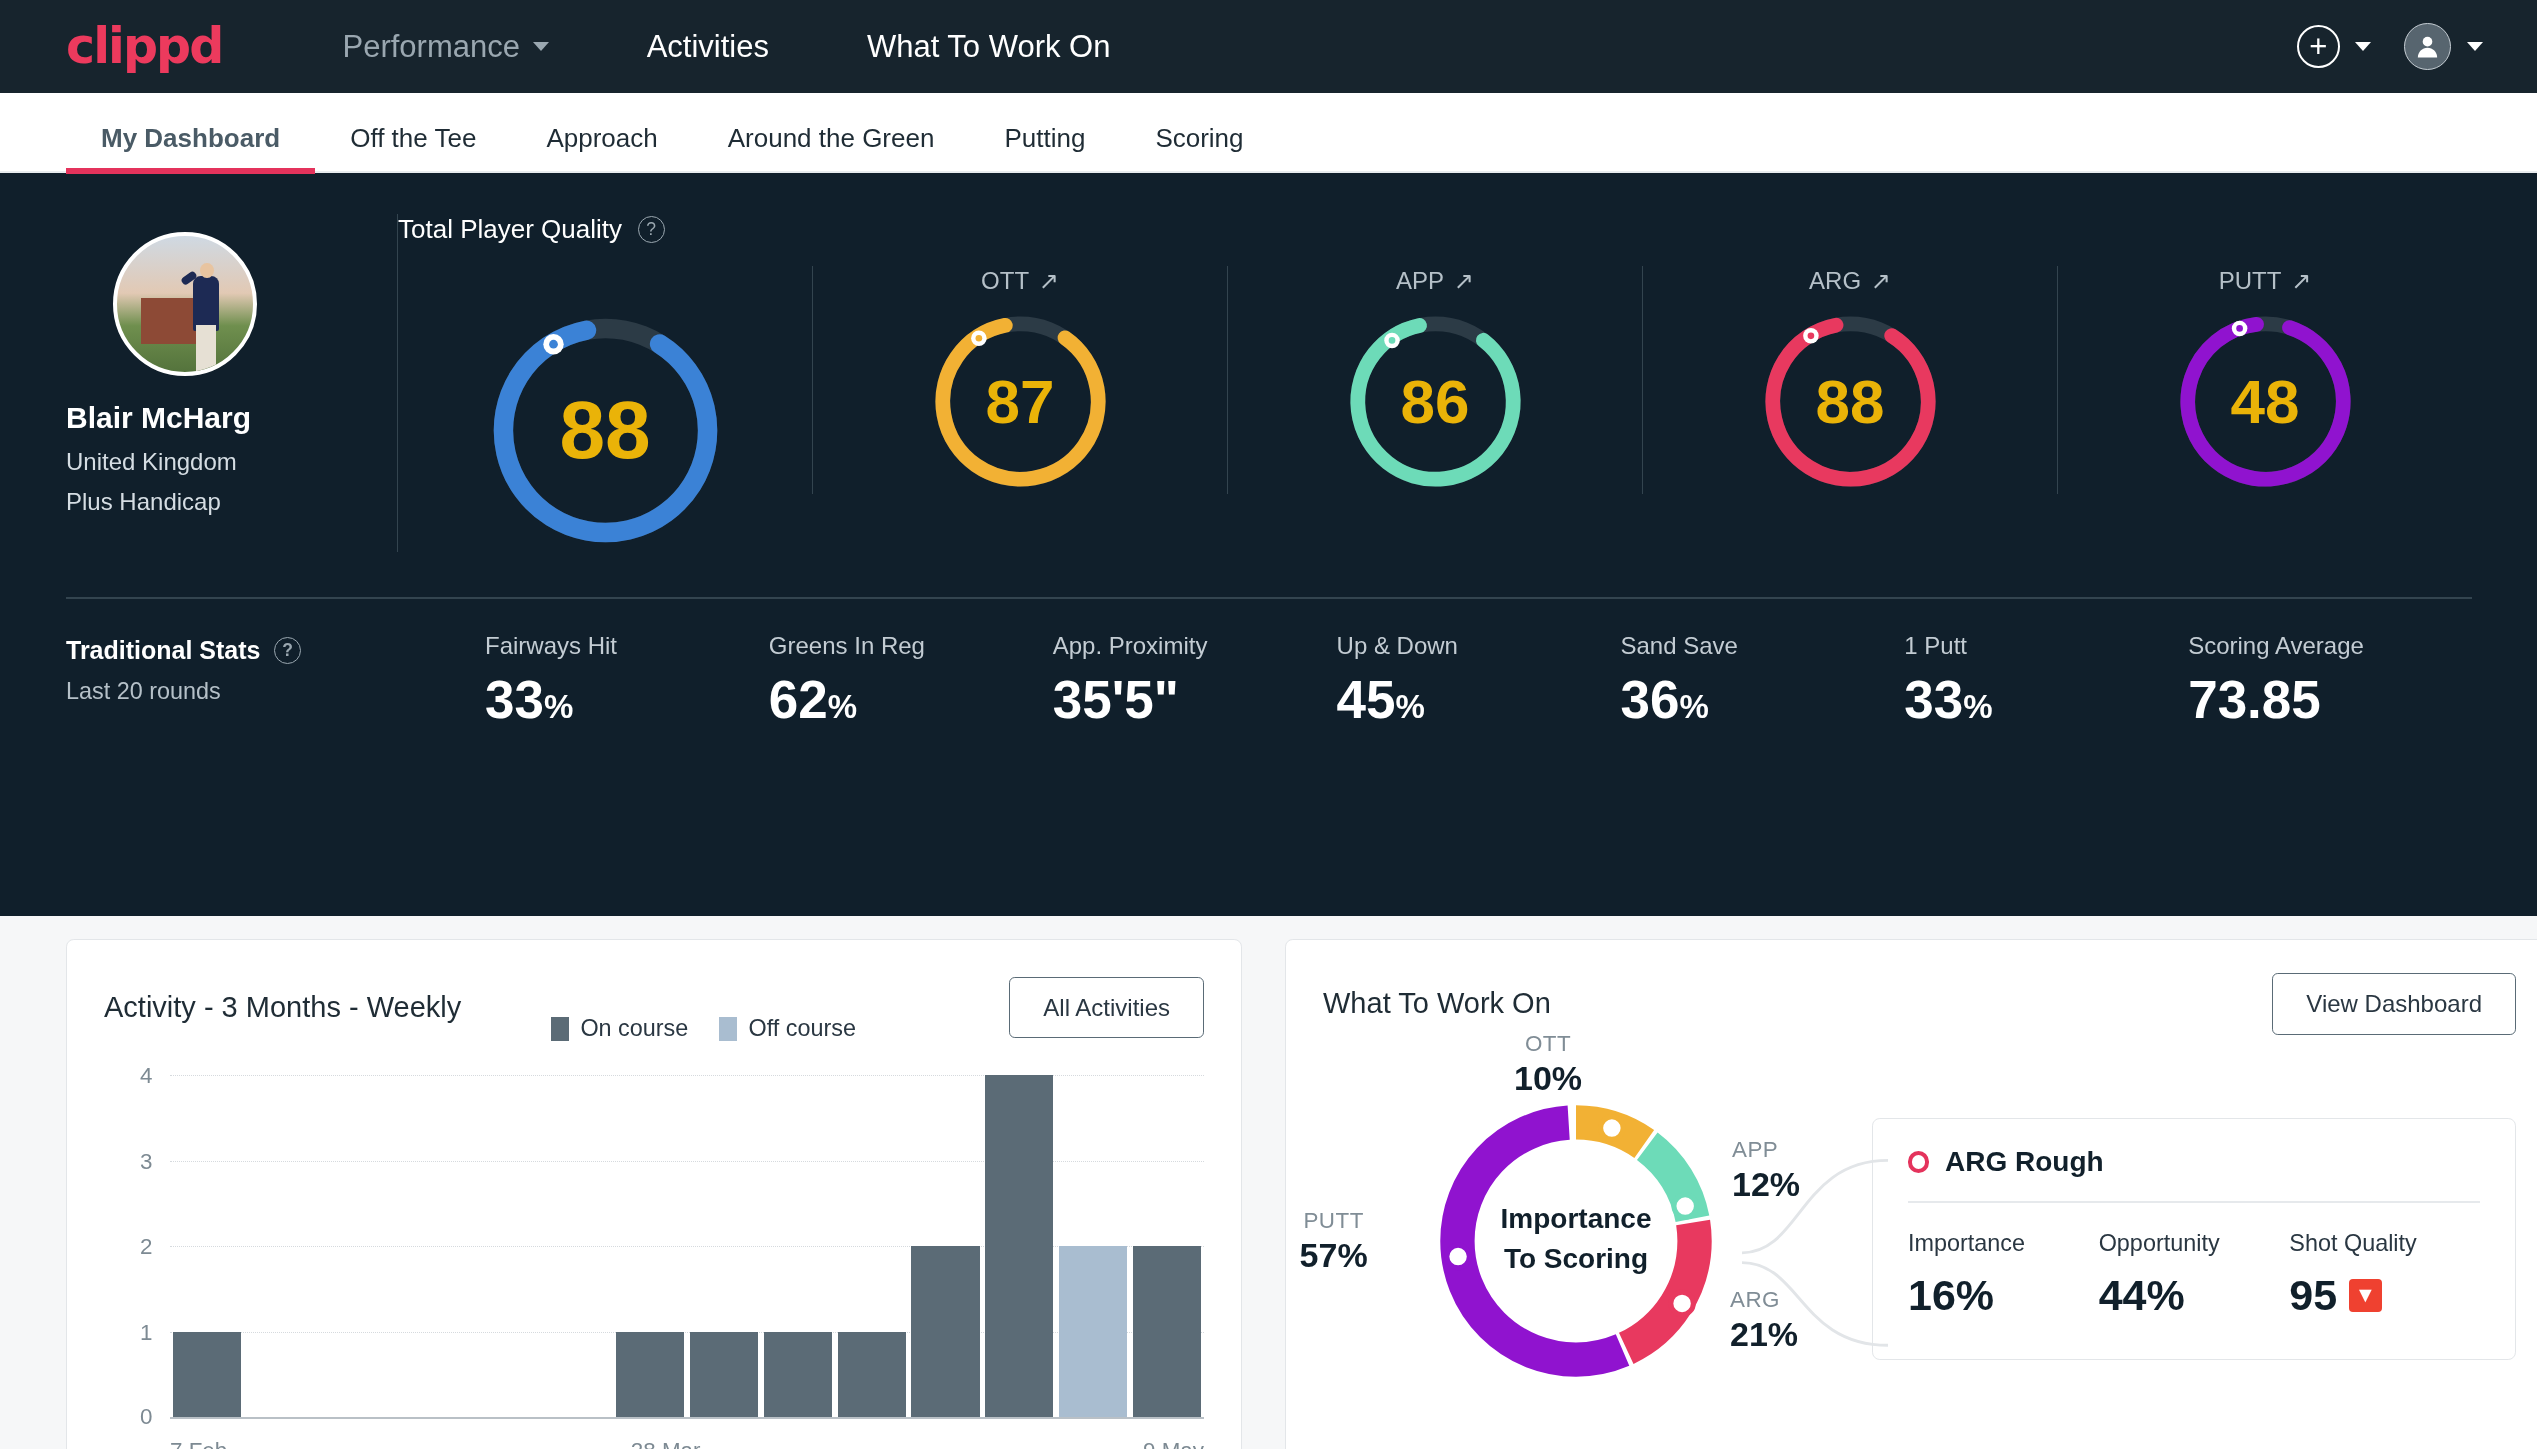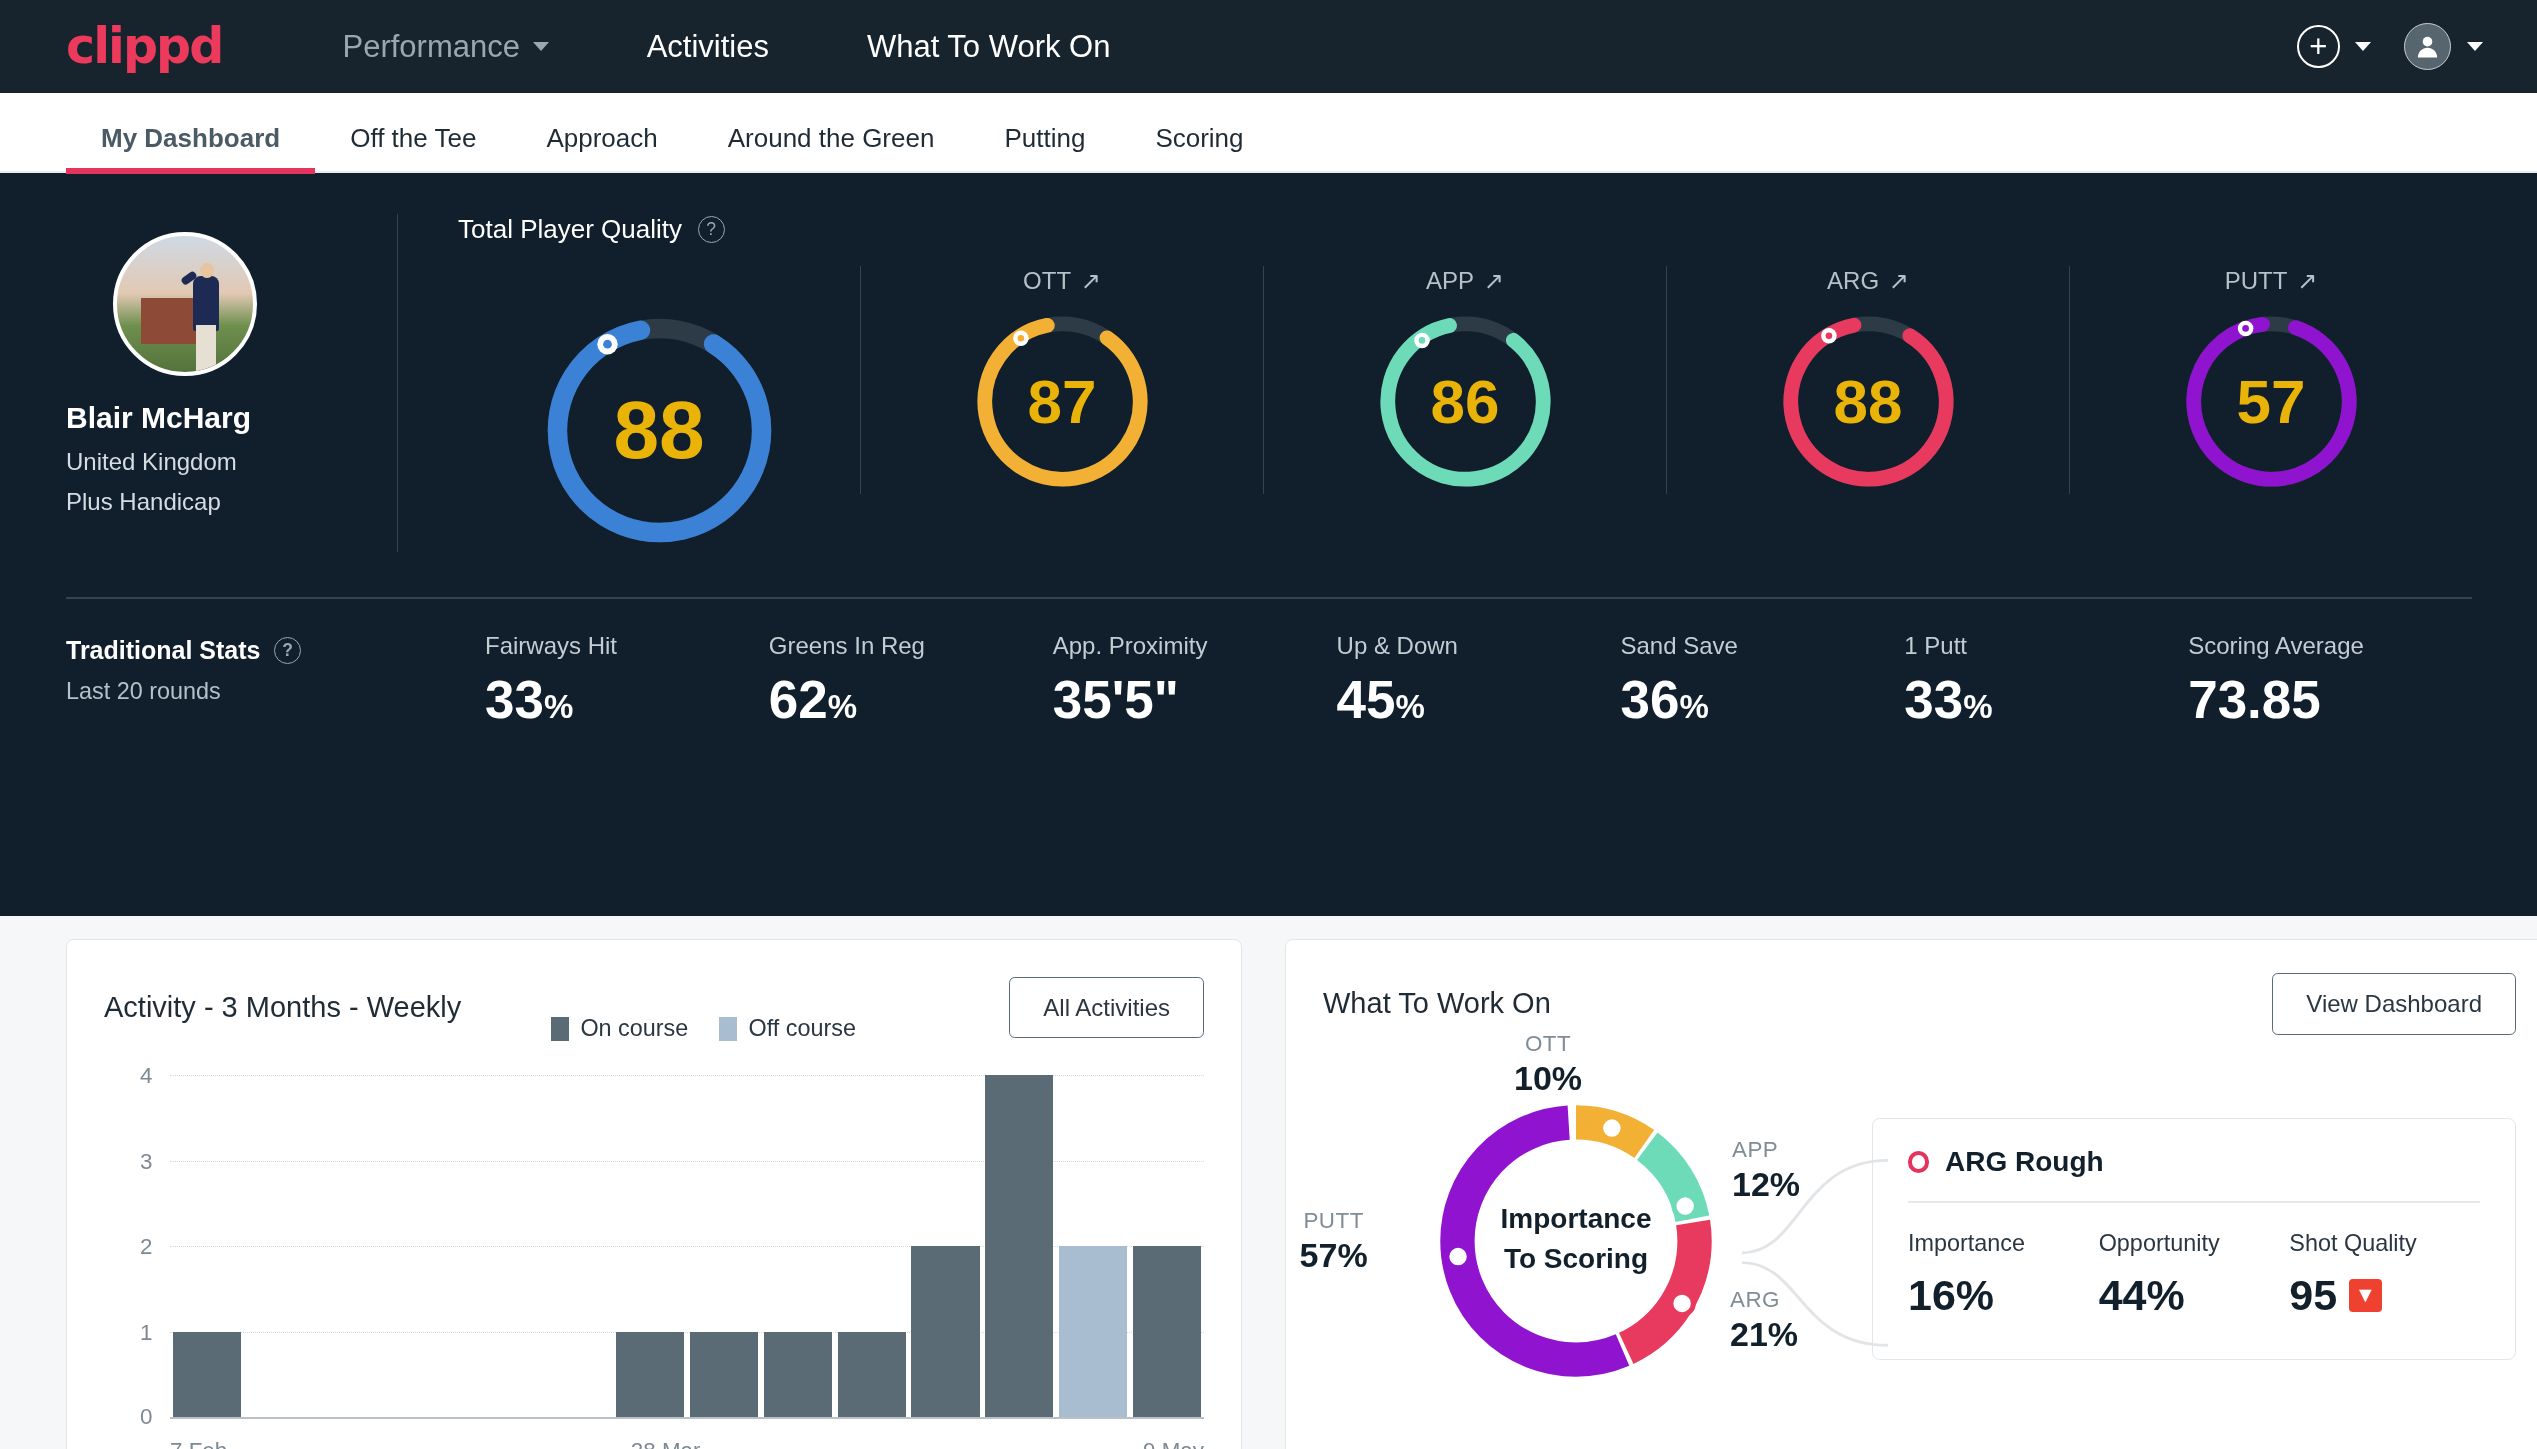--- a/index.html
+++ b/index.html
@@ -96,21 +96,21 @@
     background:#e6e0d4;}
   .avatar-photo .person-head {
     position:absolute; left:61%; top:20%; width:10%; height:11%;
     background:#e8c4a0; border-radius:50%;}
   .avatar-photo .person-arm {
     position:absolute; left:47%; top:28%; width:12%; height:6%;
     background:#1d2a54; transform: rotate(-35deg); border-radius:3.9px;}
   .player-name { font-size: 30px; font-weight: bold; margin-left: 0; margin-bottom: 13.6px; }
   .player-meta { font-size: 24px; color: #d5dde3; margin-bottom: 11.7px; }
 
-  .quality-col { flex: 1; border-left: 1.9px solid #33444f; padding-left: 60px; }
+  .quality-col { flex: 1; border-left: 1.9px solid #33444f; }
   .quality-title {
     font-size: 26px; color: #ffffff; display: flex; align-items: center; gap: 15.6px;
     margin-bottom: 21.4px;
   }
   .help-badge {
     width: 27px; height: 27px; border-radius: 50%;
     border: 1.9px solid #9aa7b0; color: #9aa7b0;
     font-size: 17.5px; display: flex; align-items: center; justify-content: center;
     cursor: pointer;
   }
@@ -369,21 +369,21 @@
             <span>PUTT</span>
             <span>↗</span>
           </div>
           <div class="gauge-wrap g-small">
             <svg width="185" height="185" viewBox="0 0 100 100">
               <circle cx="50" cy="50" r="42" fill="none" stroke="#2c3b46" stroke-width="8"></circle>
               <circle cx="50" cy="50" r="42" fill="none" stroke="#9013cf" stroke-width="8" stroke-linecap="round" stroke-dasharray="245.4 263.9" transform="rotate(-72 50 50)"></circle>
               <circle cx="36" cy="10.5" r="4.2" fill="#ffffff"></circle>
               <circle cx="36" cy="10.5" r="1.8" fill="#9013cf"></circle>
             </svg>
-            <div class="gauge-value">57</div>
+            <div class="gauge-value">48</div>
           </div>
         </div>
 
       </div>
     </div>
   </div>
 
   <div class="divider-line"></div>
 
   <div class="trad">

